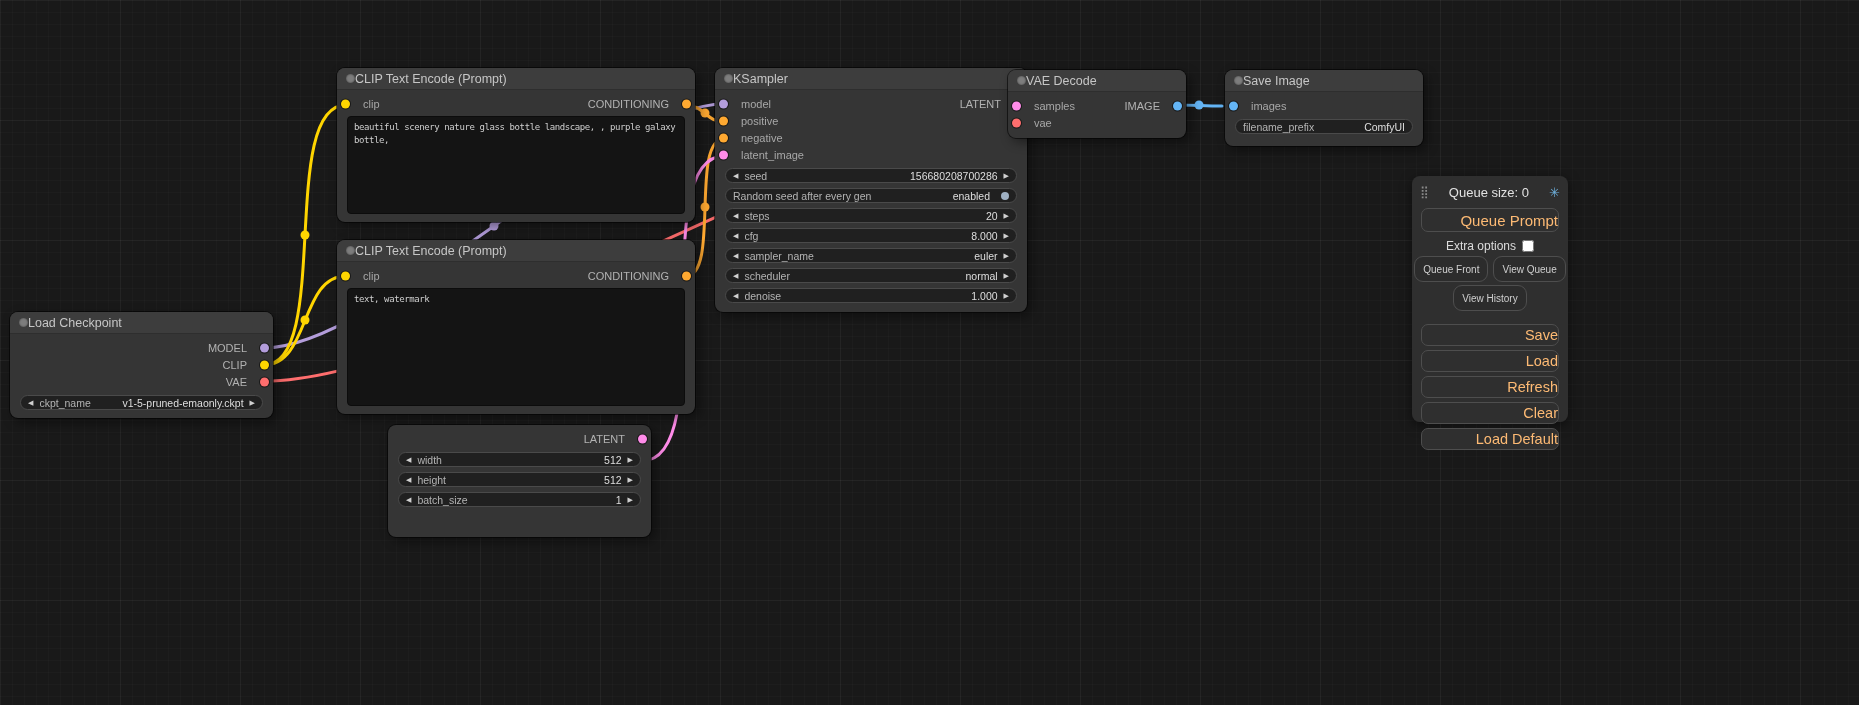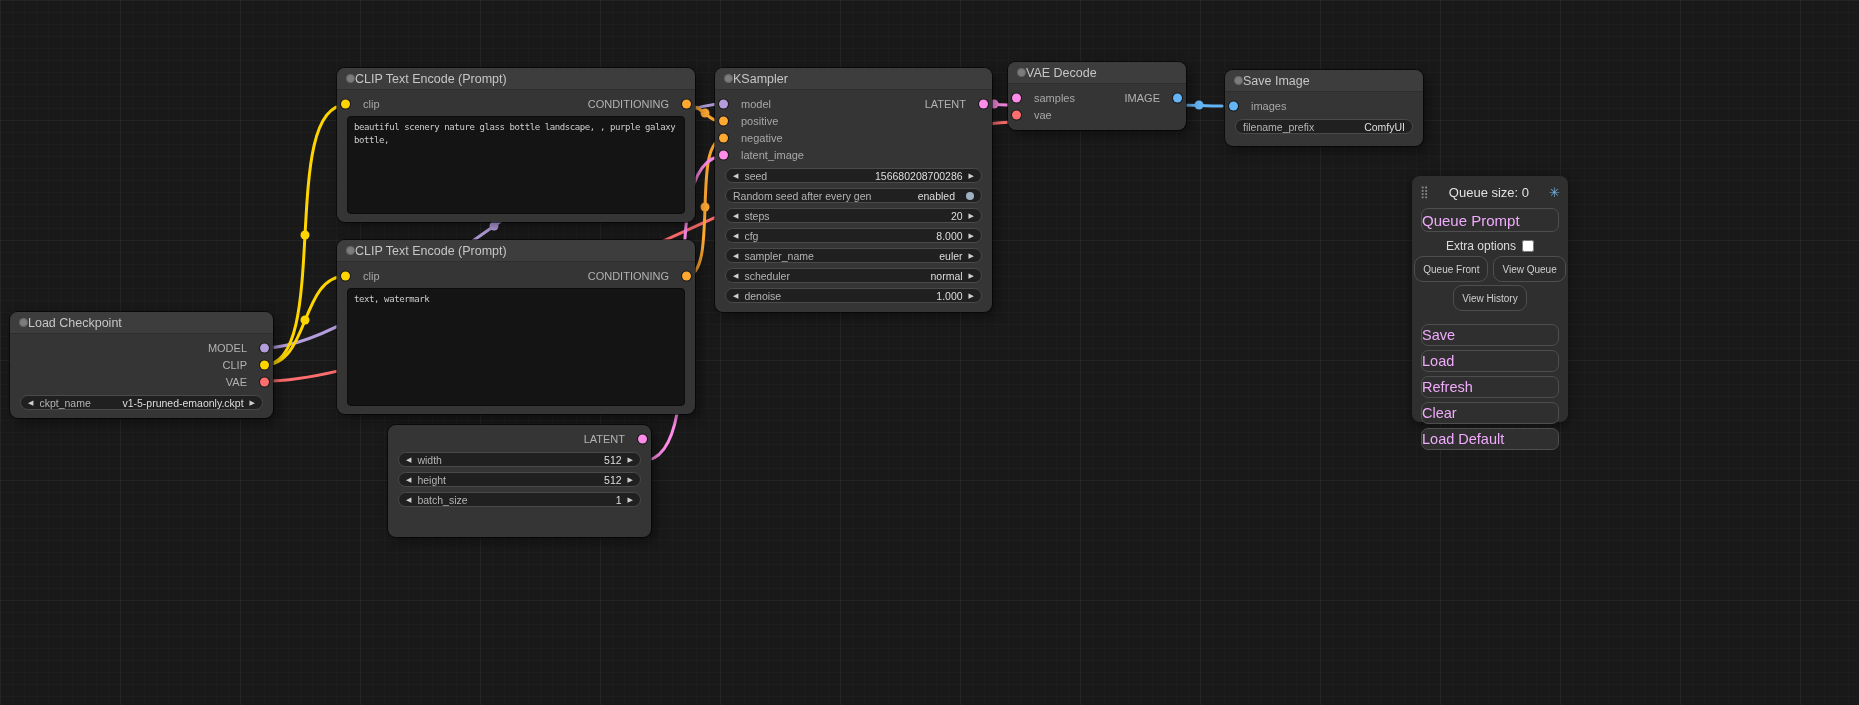--- a/index.html
+++ b/index.html
@@ -45,22 +45,22 @@
 
   
   #menu-panel{position:absolute;left:1412px;top:176px;width:156px;height:246px;box-sizing:border-box;
     background:rgba(48,48,48,0.96);border-radius:8px;box-shadow:0 3px 12px rgba(0,0,0,.5);
     padding:4px 0 6px;color:#ddd;}
   .menu-head{display:flex;align-items:center;padding:2px 8px 2px;gap:5px;height:20px;}
   .drag-handle{color:#8a8a8a;font-size:12px;cursor:grab;line-height:1;}
   .queue-size{flex:1;text-align:center;font-size:13px;color:#e2e2e2;}
   .gear{color:#6fb0dc;font-size:13px;cursor:pointer;line-height:1;}
   .btn{display:block;box-sizing:border-box;width:calc(100% - 18px);margin:4px auto 0;height:22px;
-    background:#2f2f2f;border:1px solid #4e4e4e;border-radius:7px;color:#f0abfc;
-    font-family:inherit;font-size:14.5px;line-height:19px;text-align:left;cursor:pointer;padding:0;}
+    background:#2f2f2f;border:1px solid #4e4e4e;border-radius:7px;color:#fdba74;
+    font-family:inherit;font-size:14.5px;line-height:19px;text-align:right;cursor:pointer;padding:0;}
   .btn.primary{height:24px;font-size:15px;line-height:21px;}
   .extra-row{display:flex;justify-content:center;align-items:center;gap:6px;font-size:12px;color:#dcdcdc;margin:6px 0 2px;height:15px;}
   .extra-row input{width:12px;height:12px;margin:0;}
   .pill-row{display:flex;justify-content:center;gap:5px;margin-top:3px;}
   .pill{box-sizing:border-box;height:26px;background:#2c2c2c;border:1px solid #4e4e4e;border-radius:9px;
     color:#cfcfcf;font-family:Liberation Sans, sans-serif;font-size:10px;line-height:11px;padding:0 8px;cursor:pointer;}
   .gap{height:9px;}
 </style>
 </head>
 <body>
@@ -167,21 +167,21 @@
       <span class="arrow">▶</span>
     </div>
     <div class="widget">
       <span class="arrow">◀</span>
       <span class="wname">batch_size</span>
       <span class="wval">1</span>
       <span class="arrow">▶</span>
     </div>
   </div>
 
-  <div class="node" style="left:715px;top:68px;width:277px;height:244px;">
+  <div class="node" style="left:715px;top:68px;width:312px;height:244px;">
     <div class="titlebar">
       <span class="tdot"></span>
       <span class="title">KSampler</span>
     </div>
     <div class="slots">
       <div class="srow">
         <span class="sdot in c-model"></span>
         <span>model</span>
         <span class="right">LATENT</span>
         <span class="sdot out c-latent"></span>
@@ -235,21 +235,21 @@
       <span class="arrow">▶</span>
     </div>
     <div class="widget">
       <span class="arrow">◀</span>
       <span class="wname">denoise</span>
       <span class="wval">1.000</span>
       <span class="arrow">▶</span>
     </div>
   </div>
 
-  <div class="node" style="left:1008px;top:62px;width:178px;height:68px;">
+  <div class="node" style="left:1008px;top:70px;width:178px;height:68px;">
     <div class="titlebar">
       <span class="tdot"></span>
       <span class="title">VAE Decode</span>
     </div>
     <div class="slots">
       <div class="srow">
         <span class="sdot in c-latent"></span>
         <span>samples</span>
         <span class="right">IMAGE</span>
         <span class="sdot out c-image"></span>

